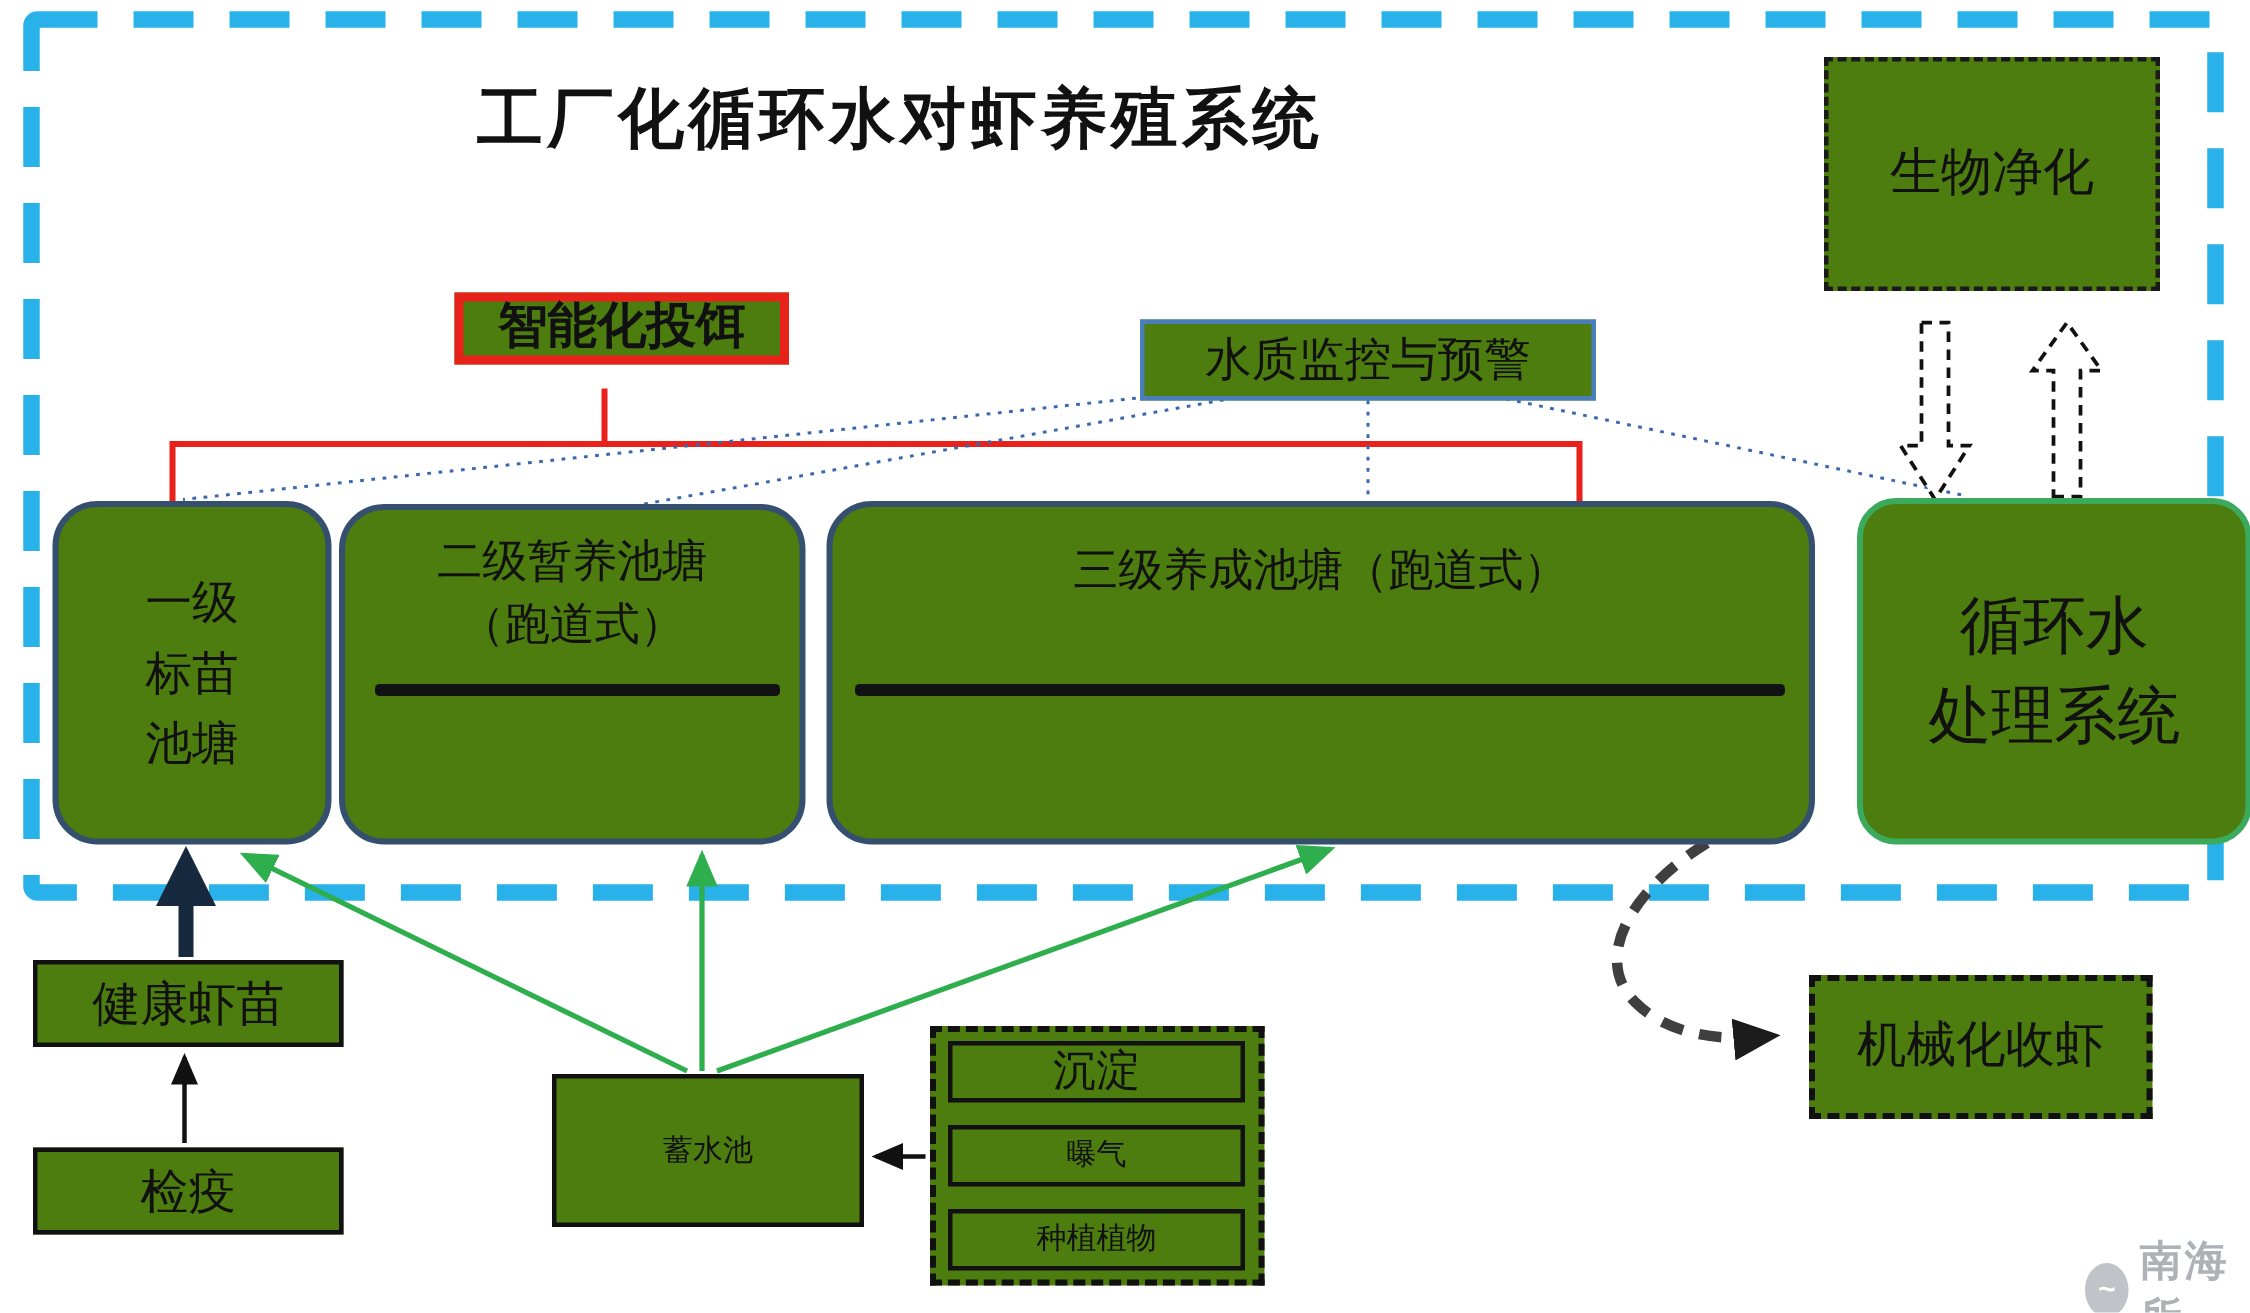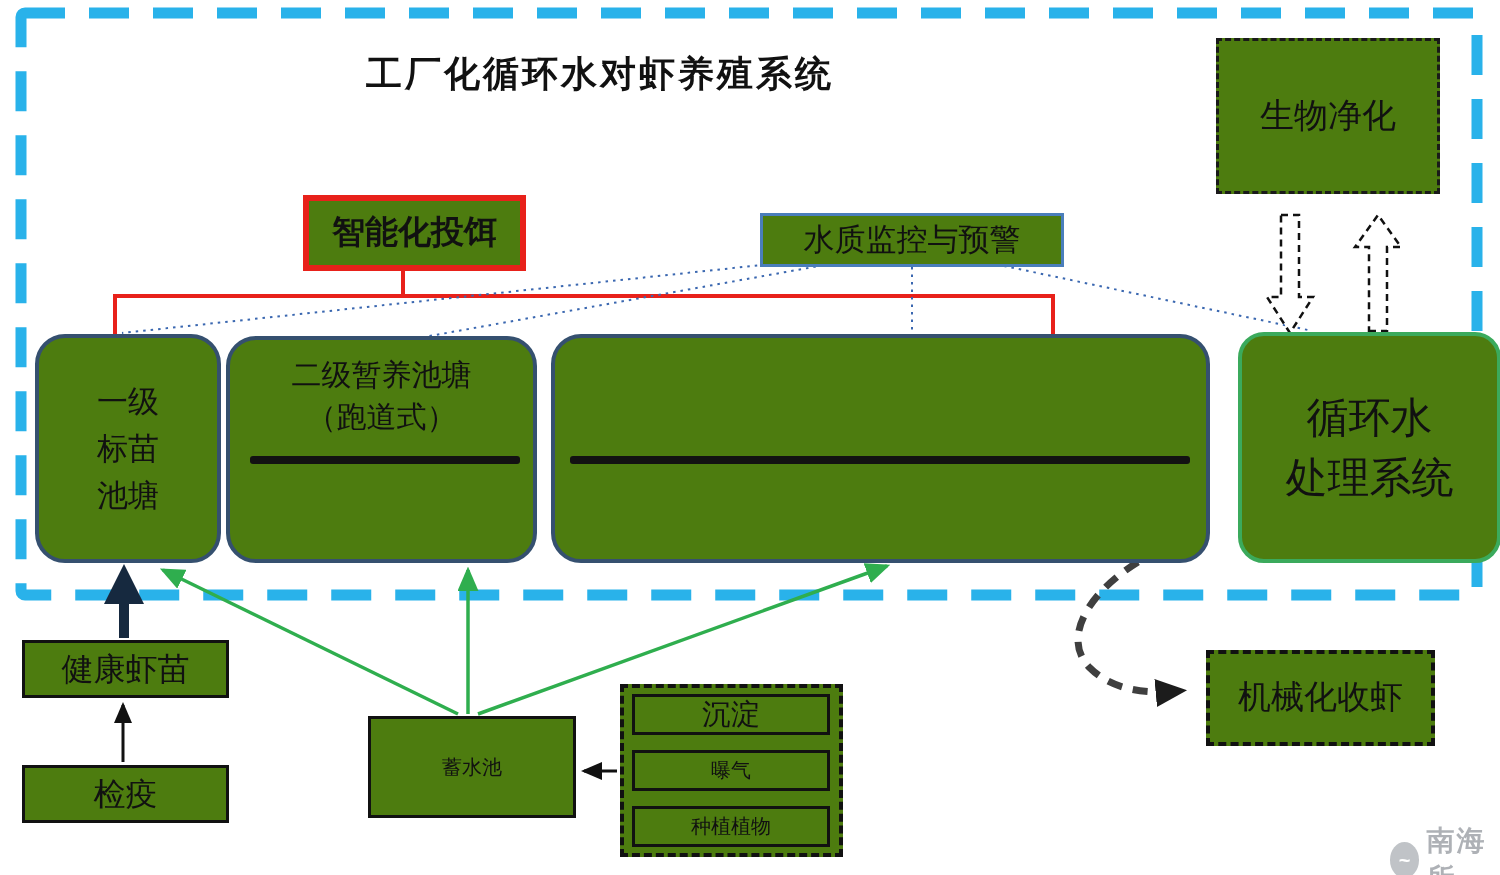--- a/index.html
+++ b/index.html
@@ -10,21 +10,21 @@
   .box{
     position:absolute;box-sizing:border-box;background:#4d7c0f;
     display:flex;align-items:center;justify-content:center;text-align:center;
     z-index:2;line-height:1.25;
   }
   .col{flex-direction:column;}
   .start{justify-content:flex-start;}
   #connector-layer{position:absolute;left:0;top:0;z-index:1;}
   .title{
     position:absolute;left:240px;top:50px;width:720px;height:62px;z-index:2;
-    font-size:36px;font-weight:600;letter-spacing:3px;text-align:center;
+    font-size:44px;font-weight:600;letter-spacing:3px;text-align:center;
   }
   .raceway{position:absolute;background:#121212;height:8px;border-radius:3px;}
   .watermark{
     position:absolute;left:1390px;top:822px;z-index:3;display:flex;align-items:center;gap:7px;
     opacity:.62;
   }
   .wm-circle{
     width:36px;height:36px;border-radius:50%;background:#9aa0a6;display:flex;
     align-items:center;justify-content:center;color:#fff;font-size:20px;font-weight:700;
     font-family:"Liberation Sans",sans-serif;
@@ -75,41 +75,42 @@
 
   <path d="M1138,562 C1085,595 1062,640 1090,668 C1112,690 1145,694 1178,691" fill="none" stroke="#3f3f3f" stroke-width="7" stroke-dasharray="15 11" marker-end="url(#mHarvest)"></path>
 </svg>
 
 <div class="title">工厂化循环水对虾养殖系统</div>
 
 <div class="box" style="left:1216px;top:38px;width:224px;height:156px;border:3px dashed #1a1a1a;font-size:34px;">
   <span>生物净化</span>
 </div>
 
-<div class="box" style="left:303px;top:195px;width:223px;height:76px;border:6px solid #e8211a;font-size:33px;font-weight:700;">
+<div class="box" style="left:303px;top:195px;width:223px;height:48px;border:6px solid #e8211a;font-size:33px;font-weight:700;">
   <span>智能化投饵</span>
 </div>
 
 <div class="box" style="left:760px;top:197px;width:304px;height:54px;border:3px solid #4a7ebb;font-size:31px;margin-top:16px;">
   <span>水质监控与预警</span>
 </div>
 
 <div class="box col" style="left:35px;top:334px;width:186px;height:229px;border:4px solid #35506f;border-radius:30px;font-size:31px;line-height:47px;">
   <span>一级</span>
   <span>标苗</span>
   <span>池塘</span>
 </div>
 
 <div class="box col start" style="left:226px;top:336px;width:311px;height:227px;border:4px solid #35506f;border-radius:30px;font-size:30px;line-height:42px;padding-top:14px;">
   <span>二级暂养池塘</span>
   <span>（跑道式）</span>
   <div class="raceway" style="left:20px;top:116px;width:270px;"></div>
 </div>
 
 <div class="box col start" style="left:551px;top:334px;width:659px;height:229px;border:4px solid #35506f;border-radius:30px;font-size:30px;line-height:42px;padding-top:22px;">
+  <span>三级养成池塘（跑道式）</span>
   <div class="raceway" style="left:15px;top:118px;width:620px;"></div>
 </div>
 
 <div class="box col" style="left:1214px;top:332px;width:263px;height:231px;border:4px solid #3baa5c;border-radius:26px;font-size:42px;line-height:60px;margin-left:24px;">
   <span>循环水</span>
   <span>处理系统</span>
 </div>
 
 <div class="box" style="left:22px;top:640px;width:207px;height:58px;border:3px solid #111;font-size:32px;">
   <span>健康虾苗</span>

